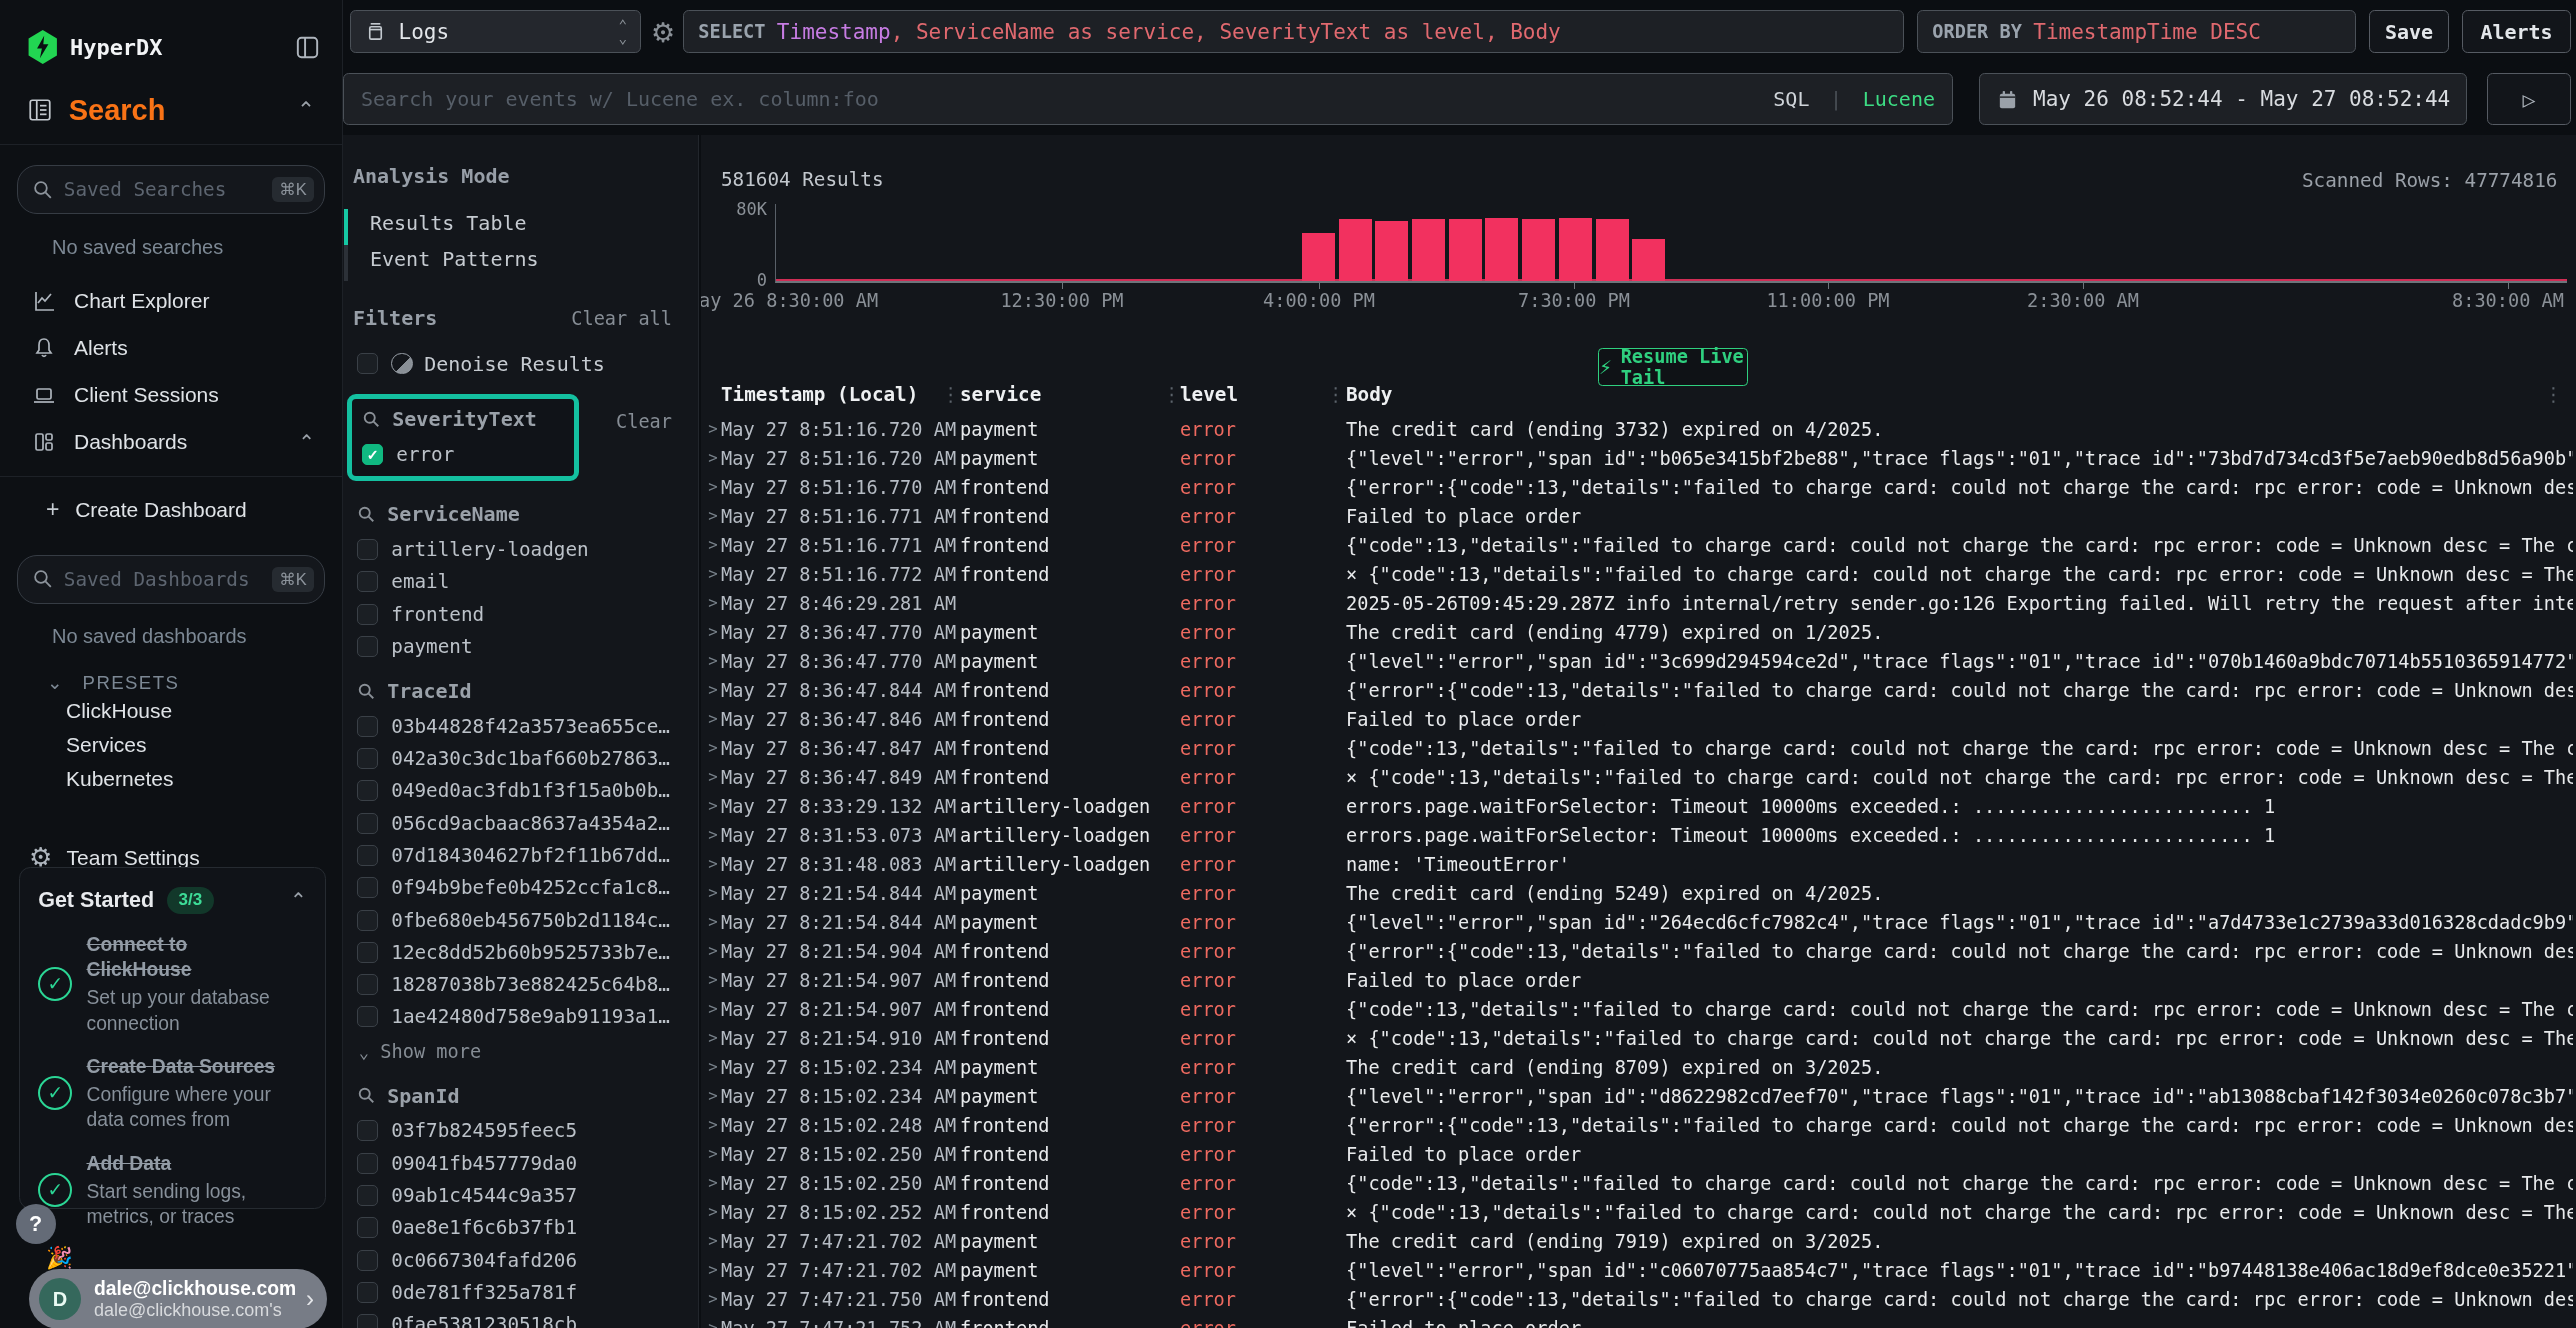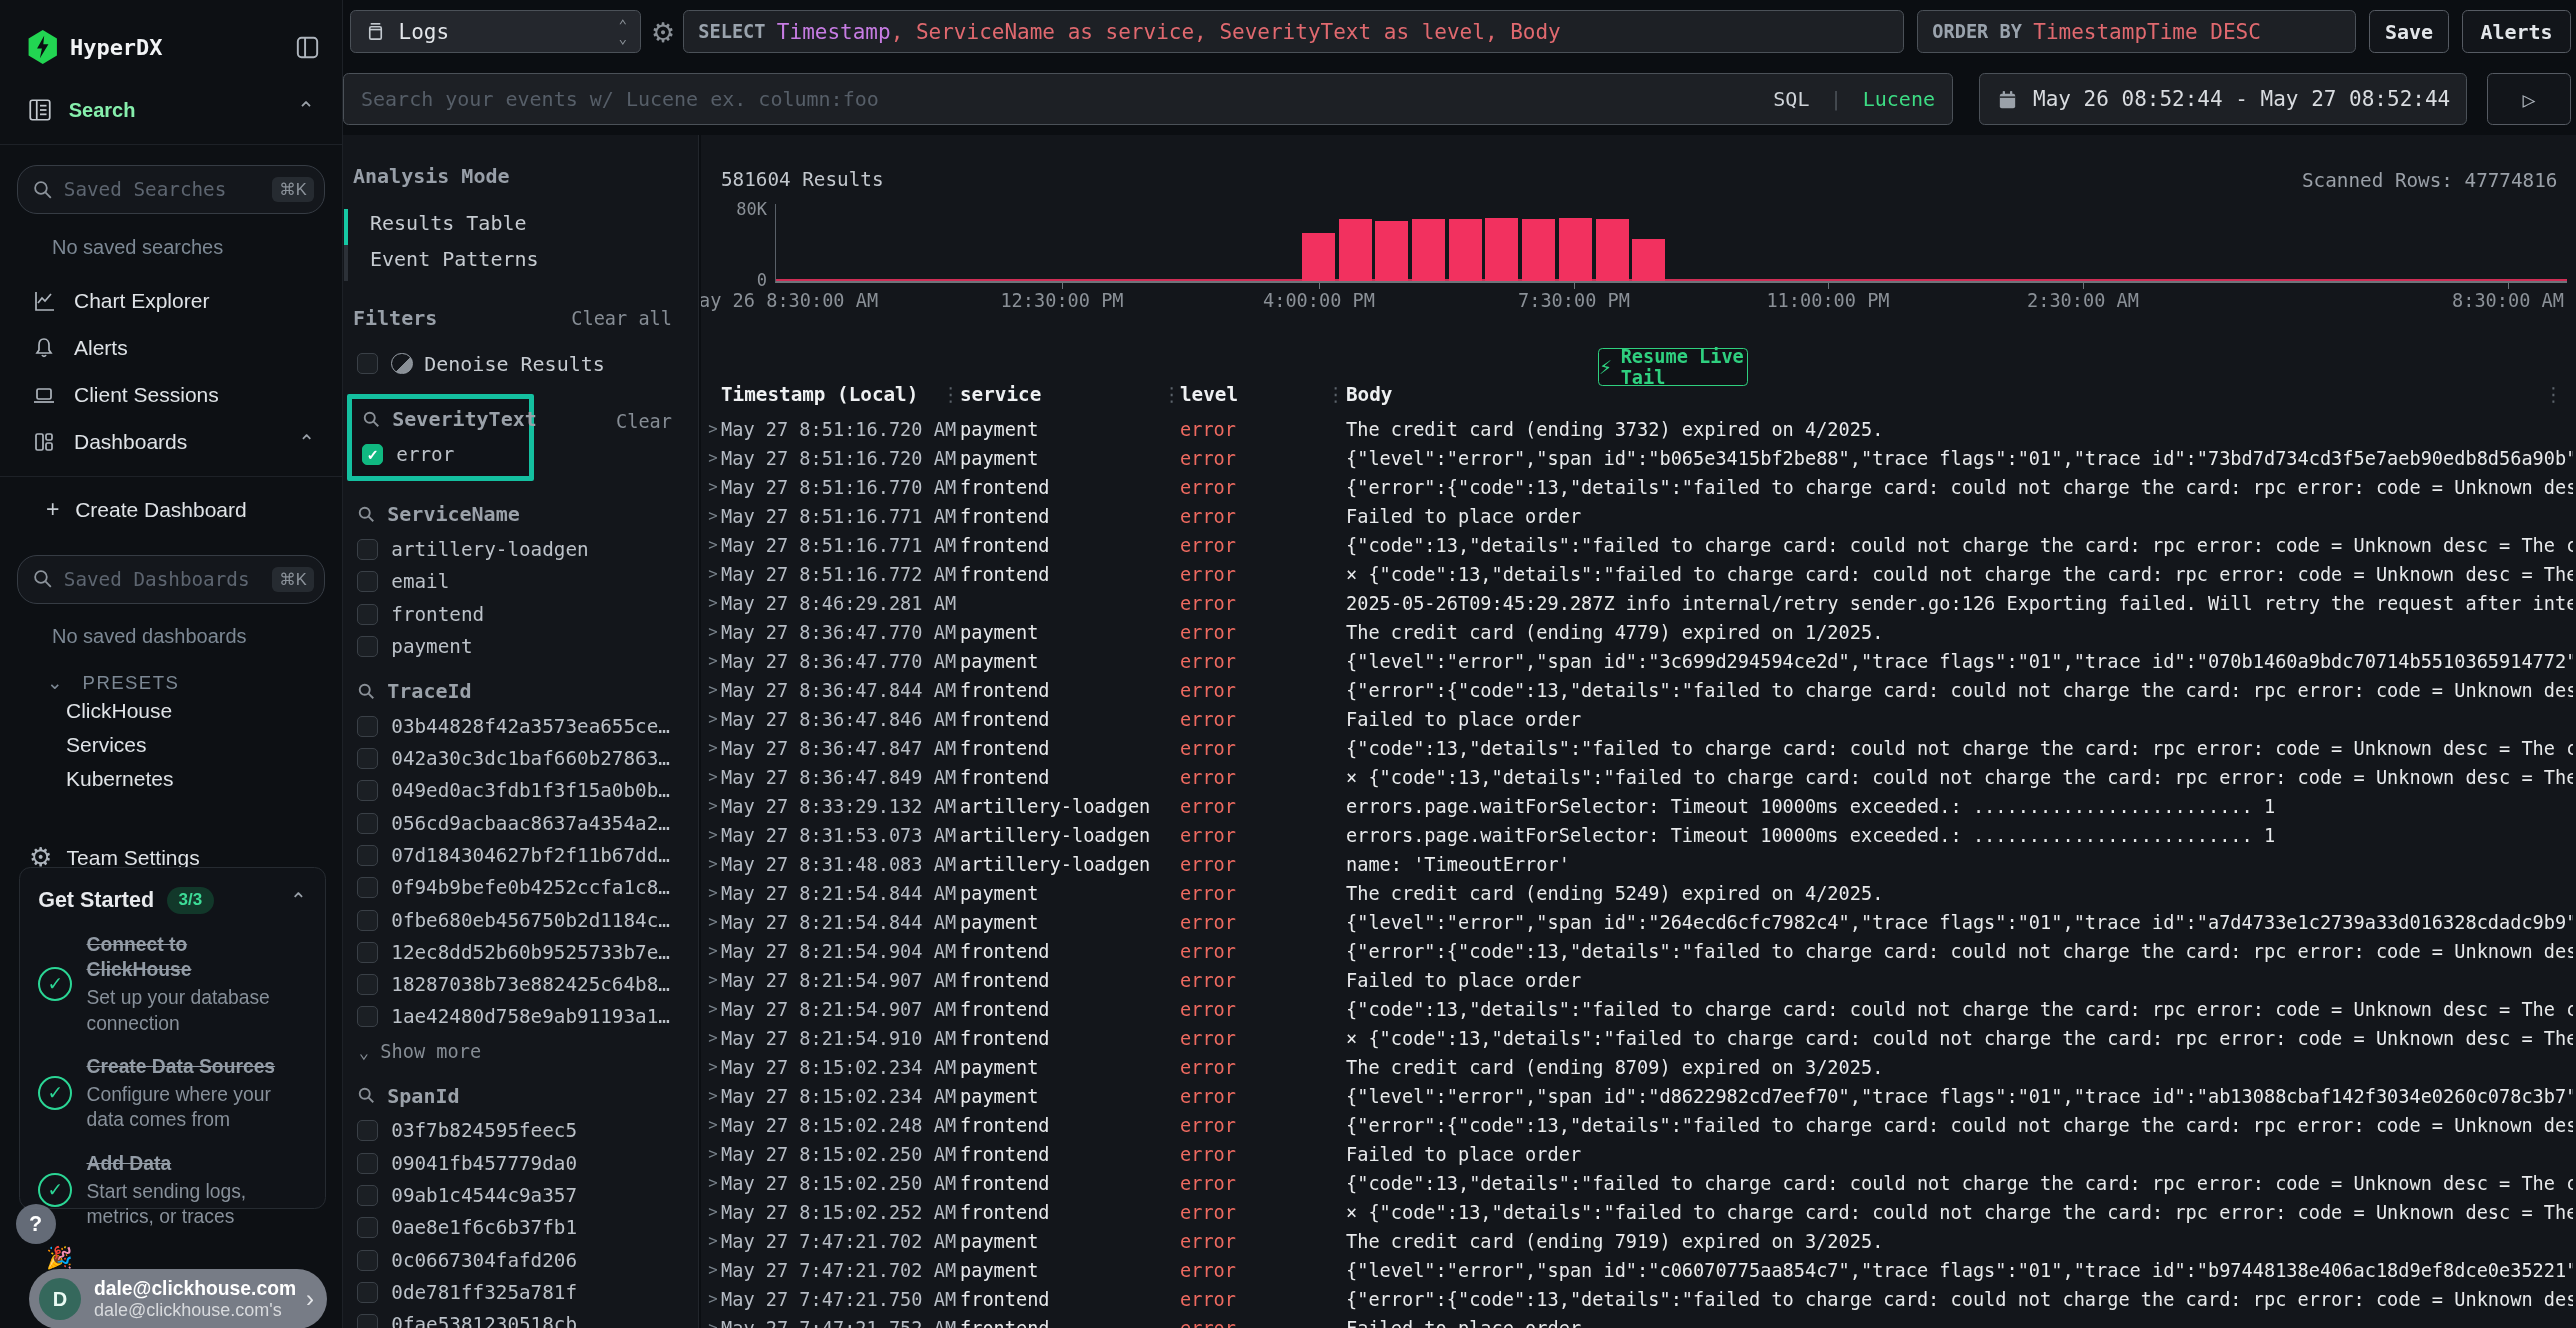--- a/index.html
+++ b/index.html
@@ -8,21 +8,21 @@
   .mono { font-family:"DejaVu Sans Mono", monospace; }
   svg { display:block; }
 
   
   .leftnav { position:absolute; left:0; top:0; width:343px; height:1328px;
     background:#0d1014; border-right:1.4px solid #1d2127; z-index:4; }
   .brandrow { display:flex; align-items:center; padding:30px 20px 0 27px; }
   .brandname { font-family:"DejaVu Sans Mono", monospace; font-weight:bold; font-size:22px; color:#f2f4f6; margin-left:11.4px; }
   .collapse-btn { margin-left:auto; color:#aeb5bd; }
   .navheadrow { display:flex; align-items:center; padding:0 27px; margin-top:29px; height:34px; }
-  .navheadrow .lbl { color:#86efac; font-weight:bold; font-size:20px; margin-left:15.7px; }
+  .navheadrow .lbl { color:#f97316; font-weight:bold; font-size:29px; margin-left:15.7px; }
   .navheadrow .chev { margin-left:auto; color:#9aa1a9; font-size:21.5px; }
   .navdivider { border-top:1.4px solid #1d2127; margin-top:17px; }
   .pill { display:flex; align-items:center; margin:20px 17px 0 17px; height:49px; border-radius:20px;
     background:#14171c; border:1.4px solid #363c44; padding:0 10px 0 14.3px; }
   .pill .ph { color:#5d6570; font-family:"DejaVu Sans Mono", monospace; font-size:19.3px; margin-left:10px; flex:1; }
   .kbd { background:#262b31; color:#8d949c; border-radius:5.7px; font-size:16.5px; padding:2.9px 7.2px; }
   .emptytxt { color:#7c8894; font-size:20px; margin:21.5px 0 0 52px; }
   .navitem { display:flex; align-items:center; height:47px; padding:0 27px 0 30px; color:#dfe3e7; font-size:21px; }
   .navitem .ico { width:27px; display:flex; justify-content:center; color:#aeb5bd; }
   .navitem .t { margin-left:17px; }
@@ -107,21 +107,21 @@
     justify-content:center; font-size:14.3px; font-weight:bold; }
   .halfcirc { width:21.5px; height:21.5px; border-radius:50%; border:1.4px solid #9aa1a9; margin-left:13px;
     background:linear-gradient(135deg, transparent 55%, #8a9097 55%); }
   .denoise .t { color:#c6cbd1; font-family:"DejaVu Sans Mono", monospace; font-size:20px; margin-left:11.4px; }
   .fgroup { position:relative; margin-top:18.6px; padding-left:14.3px; }
   .fgroup .ghdr { display:flex; align-items:center; height:29px; }
   .fgroup .gname { color:#9aa1a9; font-weight:bold; font-size:20px; font-family:"DejaVu Sans Mono", monospace; margin-left:11.4px; }
   .gclear { position:absolute; right:26px; top:17px; color:#868d95; font-size:18.6px; font-family:"DejaVu Sans Mono", monospace; }
   .fitem { display:flex; align-items:center; margin-top:9.3px; }
   .fitem .t { color:#bcc2c9; font-family:"DejaVu Sans Mono", monospace; font-size:19.3px; margin-left:13px; white-space:nowrap; }
-  .hlbox { border:5.7px solid #14c0a0; border-radius:2px; width:187px; margin-left:-10px; padding:5.7px 0 10px 10px; background:#101318; }
+  .hlbox { border:5.7px solid #14c0a0; border-radius:9px; width:232px; margin-left:-10px; padding:5.7px 0 10px 10px; background:#101318; }
   .showmore { display:flex; align-items:center; margin:13px 0 2.9px 1.4px; color:#868d95;
     font-family:"DejaVu Sans Mono", monospace; font-size:18.6px; }
   .showmore .chev { margin-right:11.4px; font-size:17px; }
 
   
   .main { position:absolute; left:701px; top:135px; right:0; bottom:0; background:#13161b; overflow:hidden; z-index:1; }
   .rescount { position:absolute; left:20px; top:33px; color:#c2c7cd; font-size:19.3px; }
   .scanned { position:absolute; right:18.6px; top:34px; color:#9aa0a8; font-size:19.3px; }
   .ylab { position:absolute; width:66px; text-align:right; color:#8a9097; font-size:17px; }
   .plot { position:absolute; left:74px; top:69px; width:1792px; height:79px;

